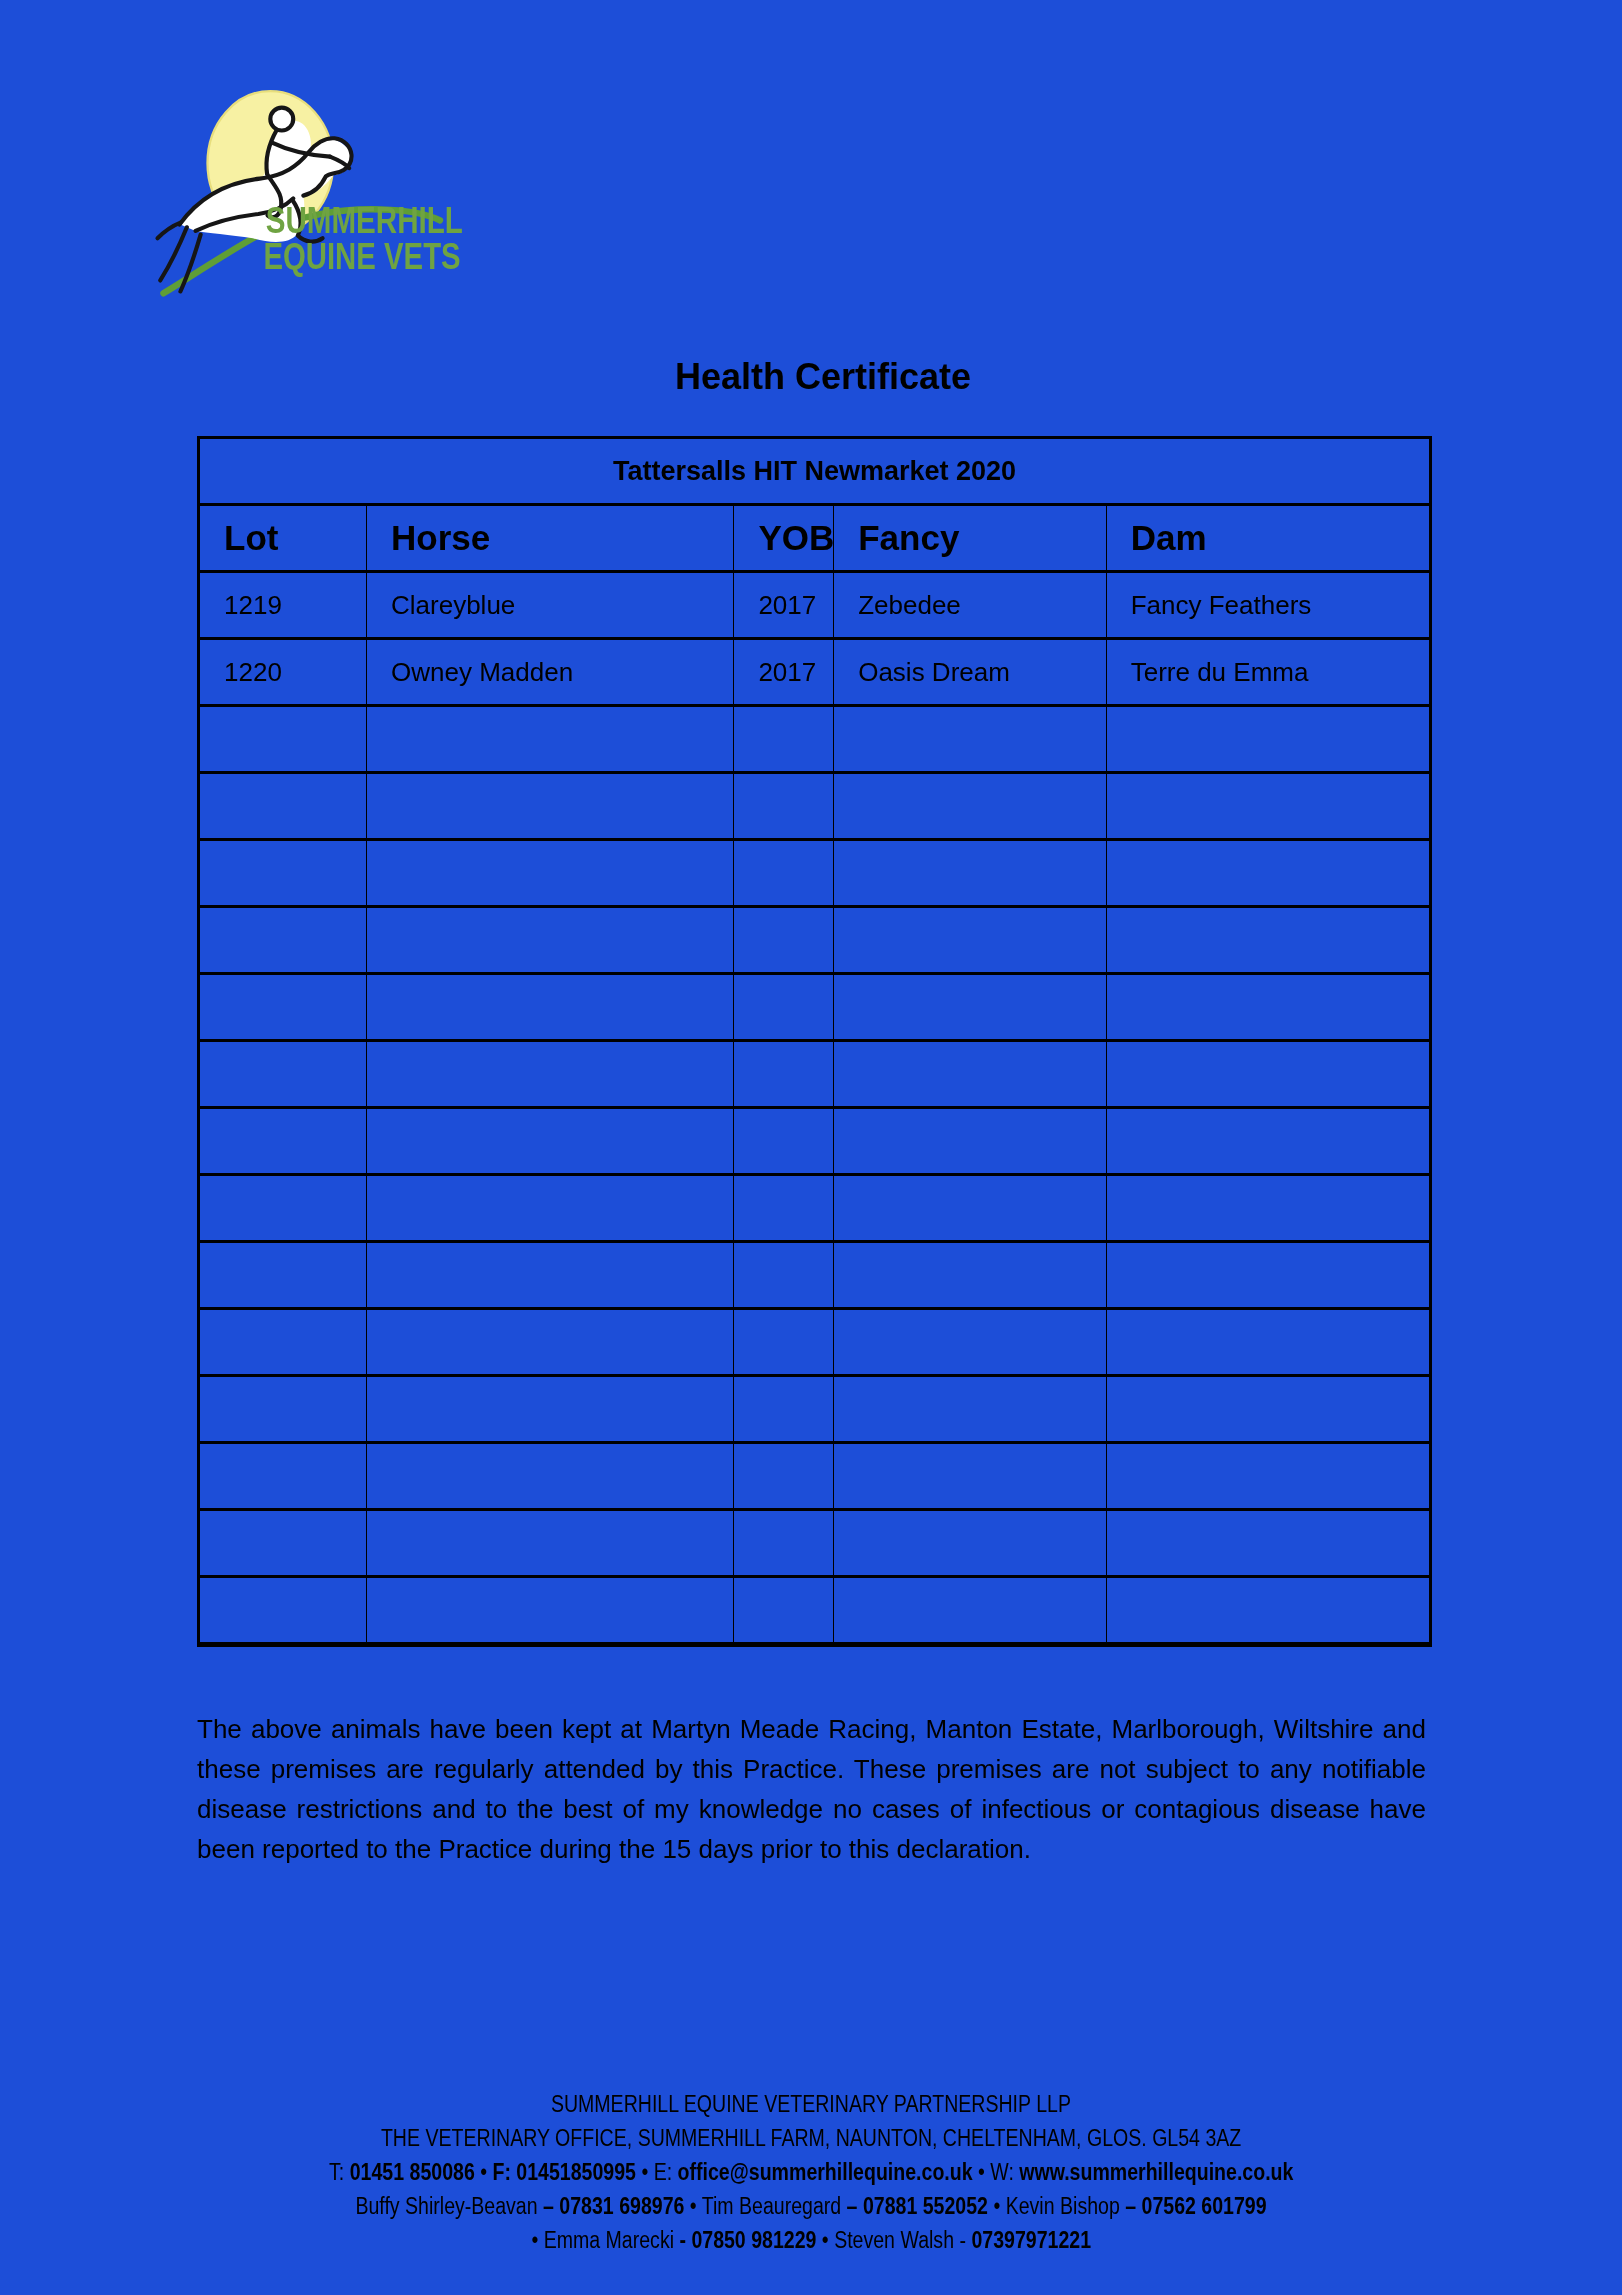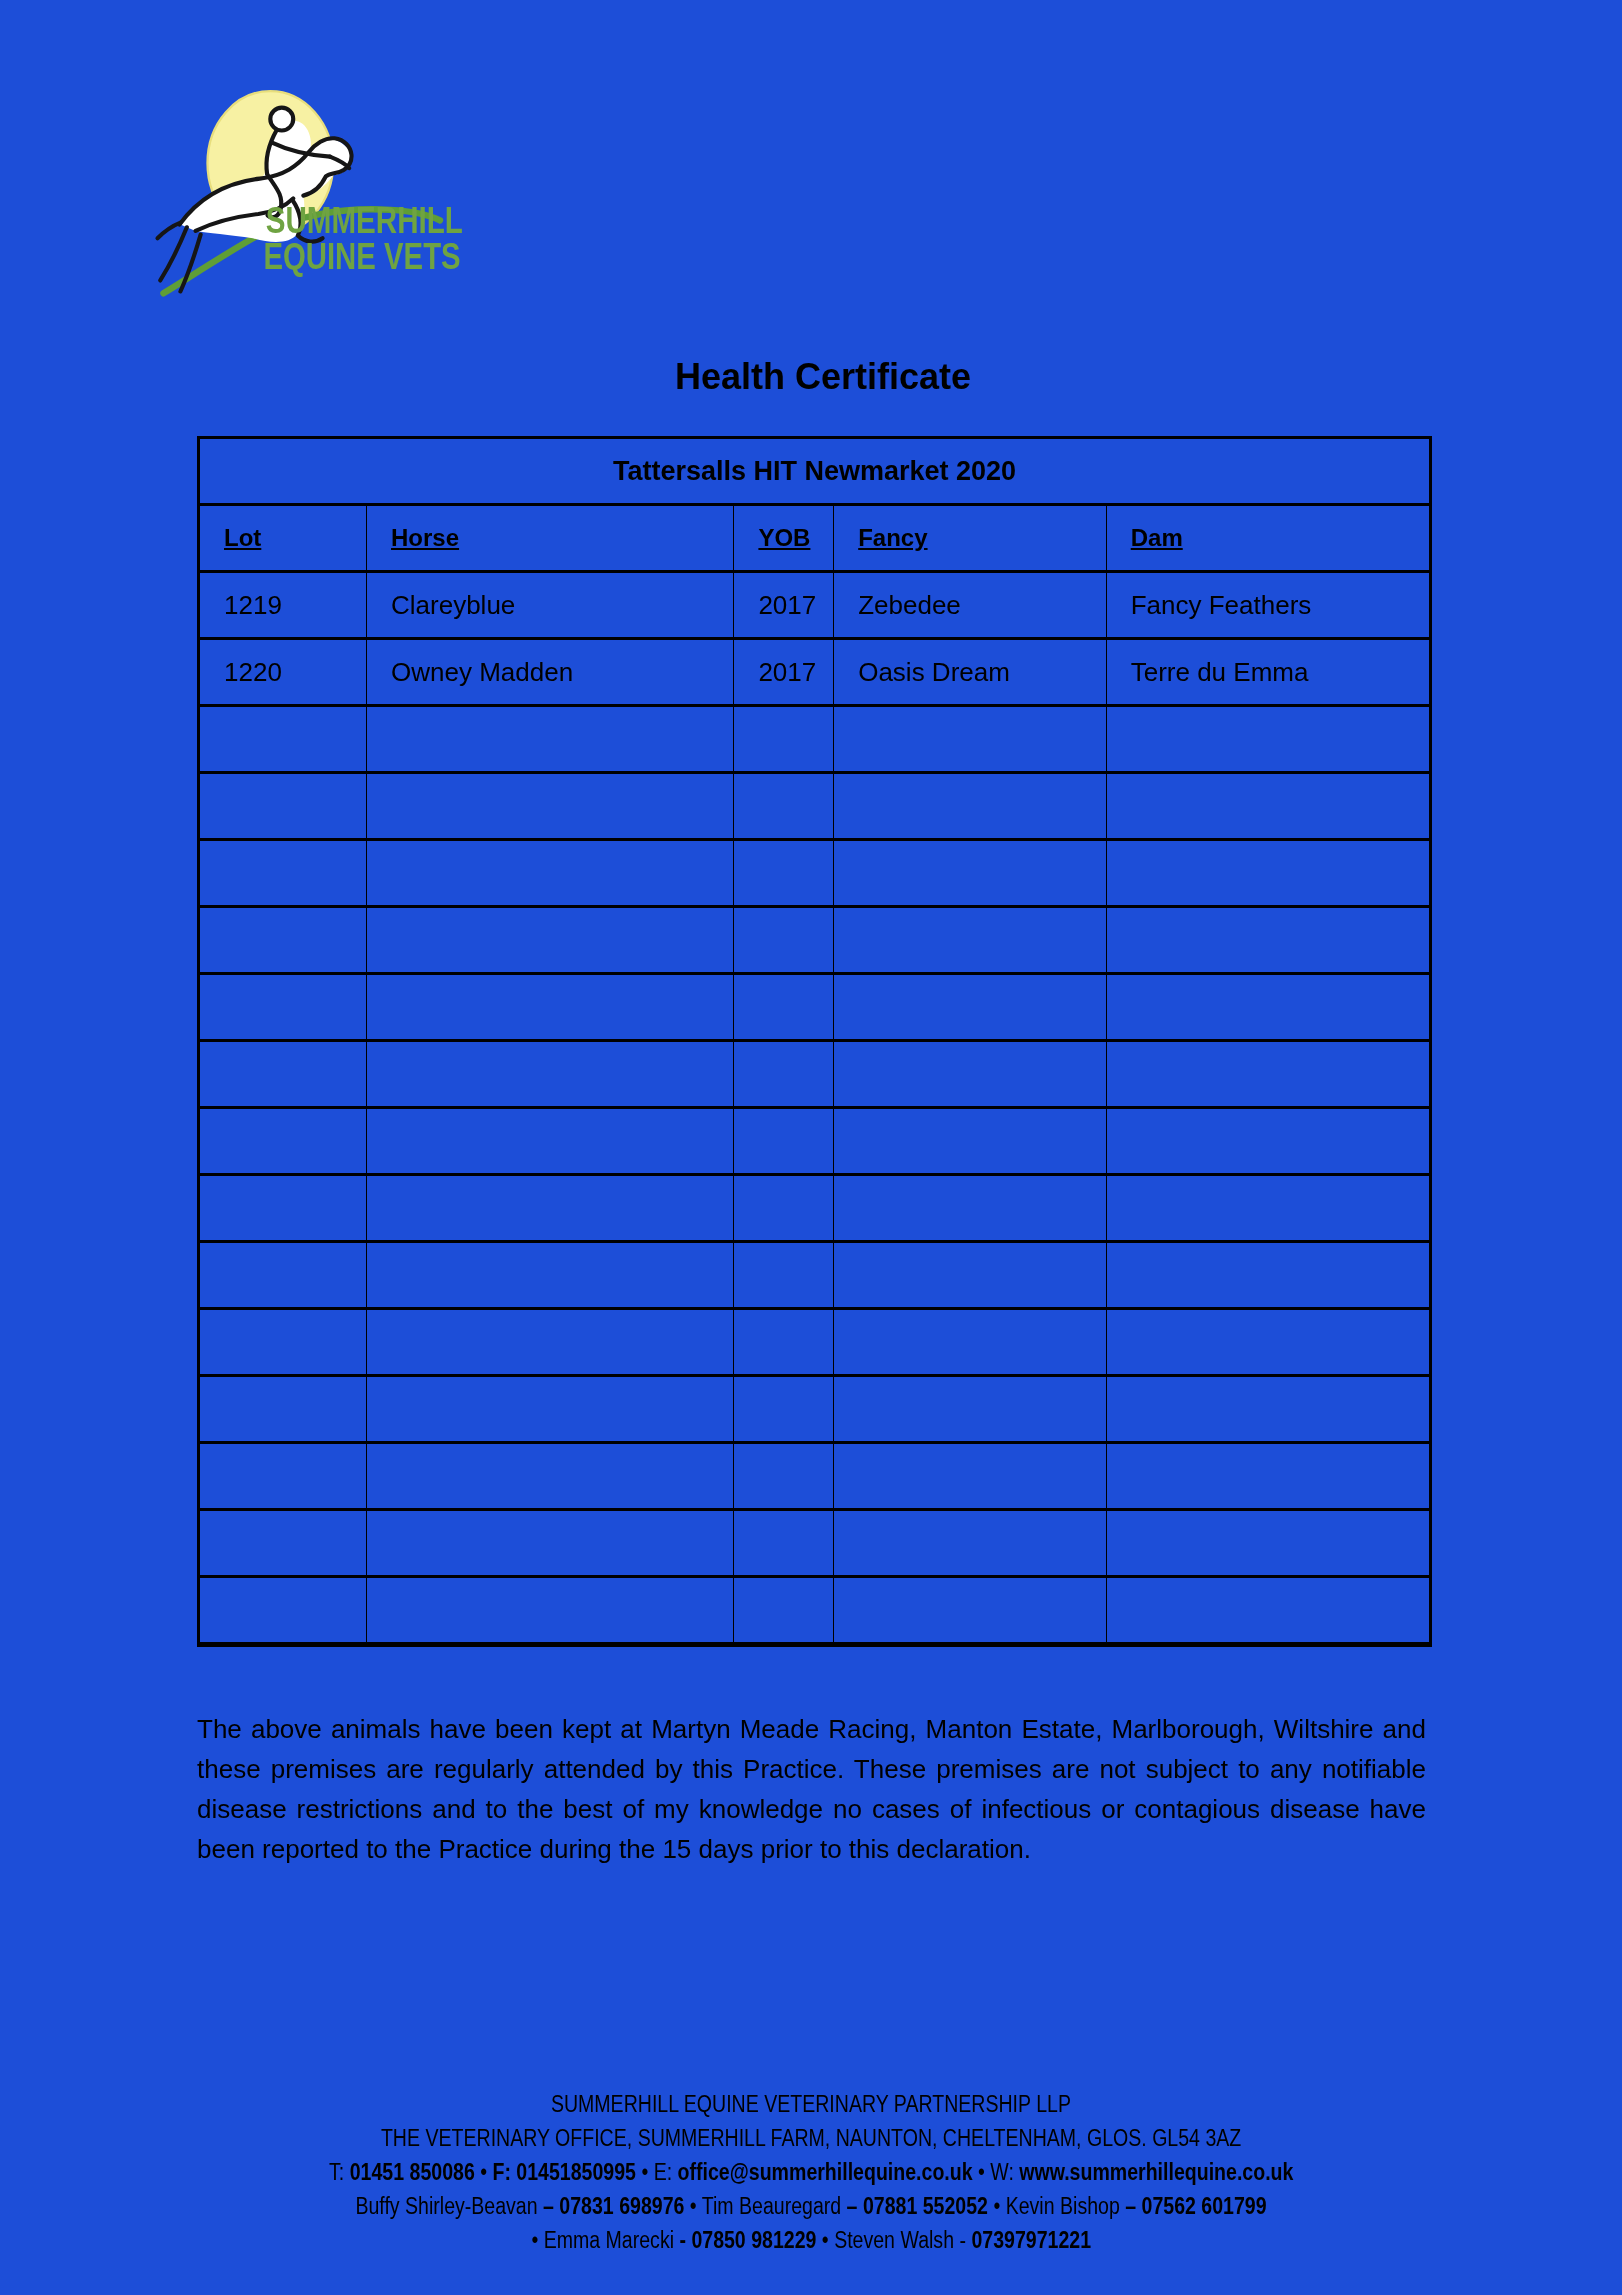--- a/index.html
+++ b/index.html
@@ -14,21 +14,21 @@
   .doc-title{position:absolute;left:0;top:347px;width:100%;margin:12px;text-align:center;
              font-size:36px;font-weight:bold;line-height:1;}
 
   
   .cert-table{position:absolute;left:197px;top:436px;width:1235px;border-collapse:collapse;
               table-layout:fixed;border:3.7px solid #000;border-bottom-width:5px;}
   .cert-table th,.cert-table td{border:1.8px solid #000;border-top-width:3.2px;border-bottom-width:3.2px;
               height:64px;padding:0 4.6px 0 24px;font-size:26px;font-weight:normal;
               text-align:left;vertical-align:middle;overflow:hidden;}
   .cert-table .title-row th{text-align:center;font-weight:bold;font-size:27px;padding:0;}
-  .cert-table .head-row th{font-weight:bold;font-size:24px;text-decoration:underline;}
+  .cert-table .head-row th{font-weight:bold;font-size:35px;}
   .lot-cell{font-weight:bold;}
 
   
   .declaration{position:absolute;left:197px;top:1709px;width:1229px;margin:0;
                font-size:26px;line-height:40px;text-align:justify;}
 
   
   .footer{position:absolute;left:0;top:2087px;width:100%;text-align:center;
           font-size:23px;line-height:34px;}
   .fline{height:34px;white-space:nowrap;}

